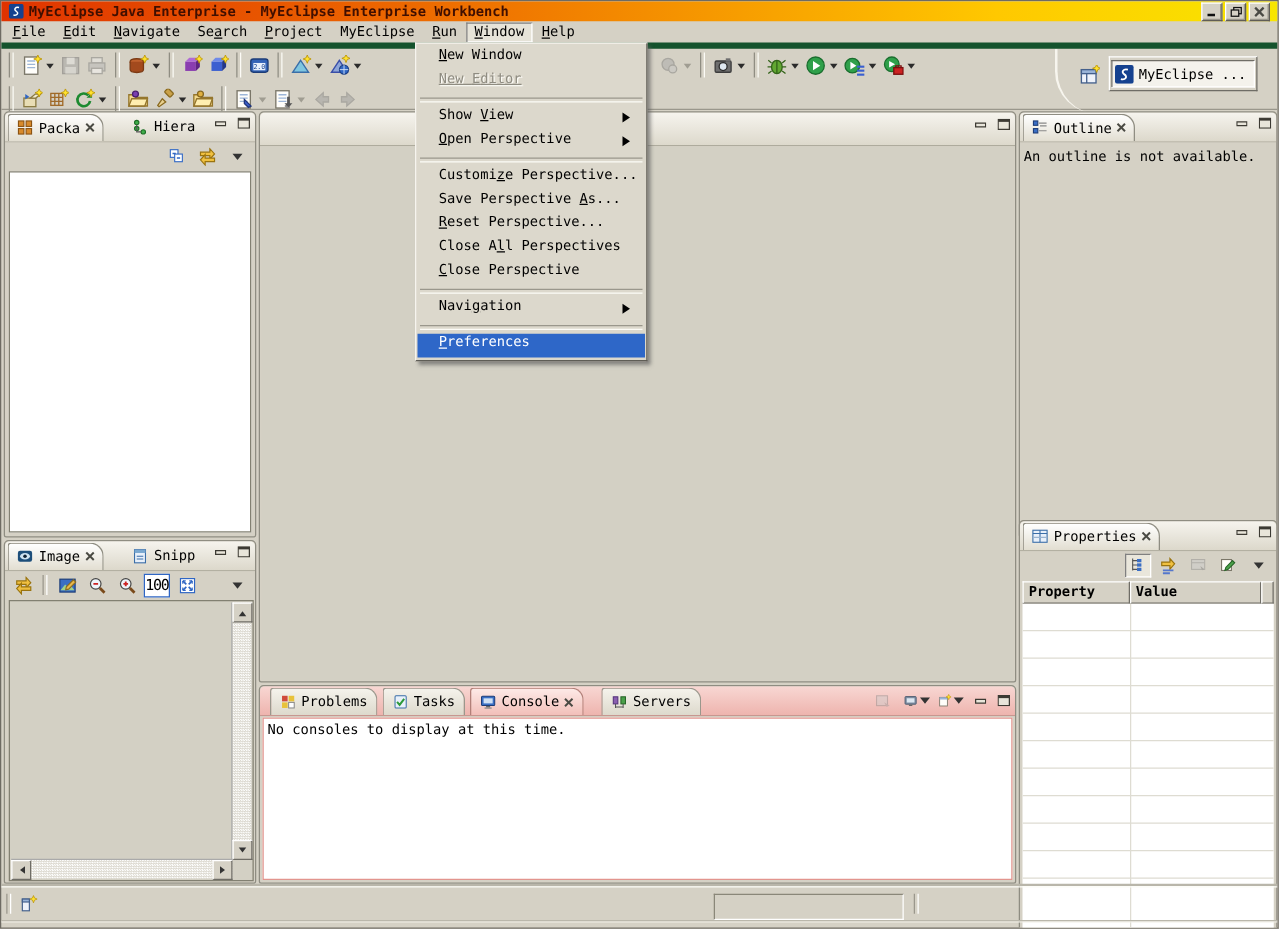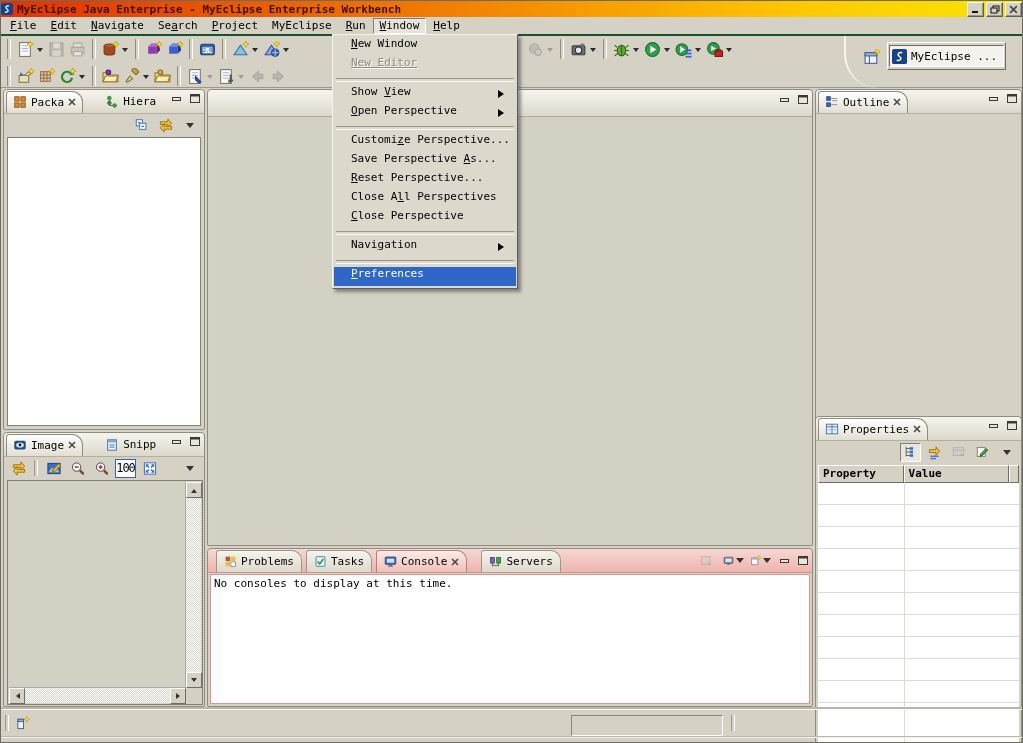--- a/index.html
+++ b/index.html
@@ -5,32 +5,32 @@
   html,body{margin:0;padding:0;background:#888;}
   .w{position:relative;width:1023px;height:743px;background:#d5d1c5;
      font-family:"DejaVu Sans Mono",monospace;font-size:11px;color:#000;
      overflow:hidden;border:1px solid #6e6b63;box-sizing:border-box;}
   .abs{position:absolute;}
   u{text-decoration:underline;}
 
   
   .titlebar{left:0;top:0;width:100%;height:16px;
     background:linear-gradient(90deg,#e03300 0%,#ef7300 38%,#ffc800 78%,#f8e600 100%);
-    display:flex;align-items:center;padding:0 0;box-sizing:border-box;gap:4px;}
+    display:flex;align-items:center;padding:0 6px;box-sizing:border-box;gap:4px;}
   .title-text{font-weight:bold;color:#400f00;white-space:nowrap;font-size:11px;}
   .wbtns{margin-left:auto;display:flex;gap:2px;}
   .wbtn{width:15px;height:13px;background:#d5d1c5;border:1px solid;border-color:#fff #5f5d56 #5f5d56 #fff;
     box-shadow:inset -1px -1px 0 #9a978c;display:flex;align-items:center;justify-content:center;}
   
   .menubar{left:0;top:16px;width:100%;height:17px;display:flex;align-items:center;padding-left:2px;box-sizing:border-box;}
   .mb{padding:1px 7px 2px 7px;white-space:nowrap;}
   .mb.pressed{border:1px solid;border-color:#808080 #fff #fff #808080;background:#e6e3d8;padding:0 6px 1px 6px;}
 
   
-  .toolbar{left:0;top:33px;width:100%;height:54px;border-top:2px solid #14532d;border-bottom:1px solid #9a978c;box-sizing:border-box;}
+  .toolbar{left:0;top:33px;width:100%;height:54px;border-top:5px solid #14532d;border-bottom:1px solid #9a978c;box-sizing:border-box;}
   .trow{position:absolute;height:26px;display:flex;align-items:center;}
   .tbtn{height:24px;display:inline-flex;align-items:center;padding:0 2px;}
   .tsep{width:2px;height:20px;border-left:1px solid #8f8d82;border-right:1px solid #fcfbf6;margin:0 4px;}
   .dd{width:0;height:0;border:3px solid transparent;border-top:4px solid #2b2b2b;margin:4px 1px 0 3px;}
   .dd.dis{border-top-color:#a09d92;}
   svg.i16{width:17px;height:17px;}
   .dis-ico{opacity:.45;filter:grayscale(1);}
   .curve{position:absolute;left:843px;top:0;width:40px;height:52px;border-left:2px solid #f7f5ee;
     border-radius:0 0 0 34px;pointer-events:none;}
   .persp-btn{position:absolute;left:886px;top:6px;height:24px;background:#d5d1c5;border:1px solid;
@@ -693,20 +693,21 @@
               <use href="#mini"></use>
             </svg>
           </span>
         <span class="mm">
             <svg width="10" height="9" viewBox="0 0 10 9">
               <use href="#maxi"></use>
             </svg>
           </span>
       </div>
     </div>
+    <div style="padding:5px 3px;">An outline is not available.</div>
   </div>
 
   <div class="panel" style="left:814px;top:415px;width:207px;height:331px;">
     <div class="tabrow">
       <div class="tab active">
         <svg width="14" height="14" viewBox="0 0 16 16">
             <rect x="1.5" y="2.5" width="13" height="11" fill="#e8f0fa" stroke="#3a6ea8"></rect>
             <line x1="1.5" y1="5.5" x2="14.5" y2="5.5" stroke="#3a6ea8"></line>
             <line x1="8" y1="2.5" x2="8" y2="13.5" stroke="#3a6ea8"></line>
             <line x1="1.5" y1="9" x2="14.5" y2="9" stroke="#9ab4d0"></line>

